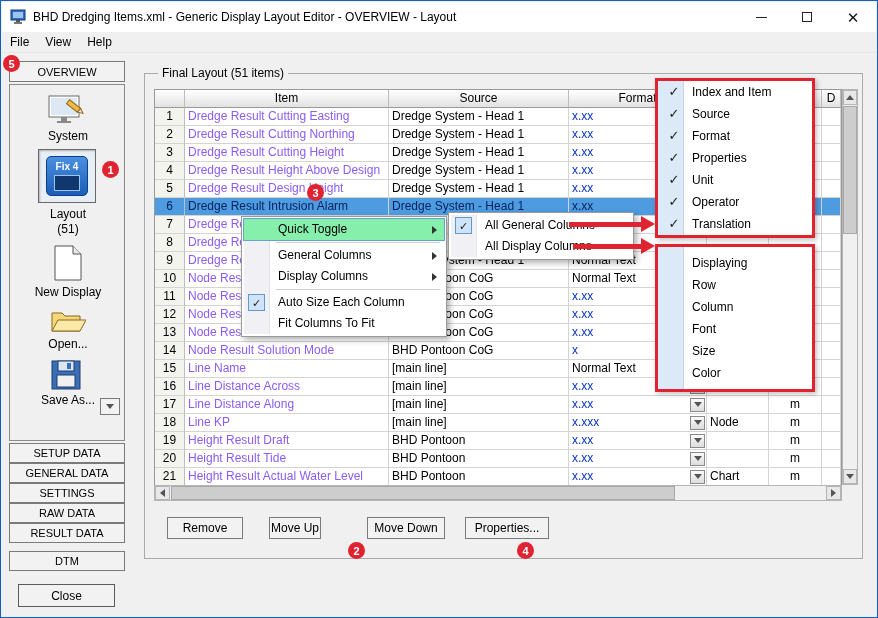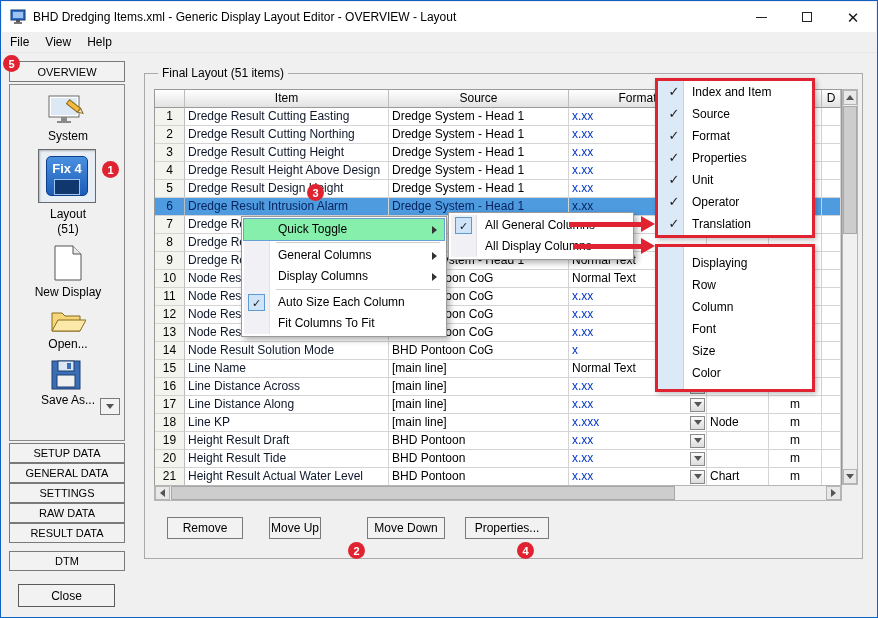--- a/index.html
+++ b/index.html
@@ -26,37 +26,37 @@
   .menubar-item { padding:2px 8px; }
 
   
   .side-btn { position:absolute; left:8px; width:116px; background:#f2f2f2; border:1px solid #7a7a7a; display:flex; align-items:center; justify-content:center; }
   #overview-btn { top:60px; height:21px; font-size:11px; }
   #icon-panel { position:absolute; left:8px; top:83px; width:116px; height:357px; border:1px solid #8a8a8a; background:#f0f0f0; }
   .tool-label { position:absolute; width:116px; left:0; text-align:center; font-size:12px; }
   .tool-ico { position:absolute; }
   #layout-btn-box { position:absolute; left:28px; top:64px; width:58px; height:54px; border:1px solid #6a6a6a; background:#e8eef6; box-shadow:inset 1px 1px 2px rgba(0,0,0,.25); display:flex; align-items:center; justify-content:center; }
   #layout-icon { width:42px; height:40px; background:linear-gradient(#4a90e0,#1b5cb8); border:1px solid #0d3f8a; border-radius:5px; text-align:center; }
-  #layout-icon-text { display:block; color:#fff; font-weight:bold; font-size:13px; margin-top:4px; }
+  #layout-icon-text { display:block; color:#fff; font-weight:bold; font-size:10px; margin-top:4px; }
   #layout-icon-screen { width:26px; height:16px; margin:3px auto 0; background:#10386e; border:1px solid #9cc4ee; }
   #saveas-caret-btn { position:absolute; left:90px; top:313px; width:20px; height:17px; border:1px solid #7a7a7a; background:#f2f2f2; display:flex; align-items:center; justify-content:center; }
   .navbtn { position:absolute; left:8px; width:116px; height:20px; background:#f2f2f2; border:1px solid #7a7a7a; display:flex; align-items:center; justify-content:center; font-size:11px; }
   #close-btn { position:absolute; left:17px; top:583px; width:97px; height:23px; background:#f2f2f2; border:1px solid #5a5a5a; display:flex; align-items:center; justify-content:center; }
 
   
   #group-box { position:absolute; left:143px; top:72px; width:719px; height:486px; border:1px solid #aaaaaa; }
   #group-title { position:absolute; left:157px; top:65px; background:#f0f0f0; padding:0 4px; font-size:12px; }
 
   
   #grid { position:absolute; left:153px; top:88px; width:688px; height:396px; background:#fff; border:1px solid #999;
           display:grid; grid-template-columns:30px 204px 180px 138px 62px 53px 19px; grid-auto-rows:18px; }
   .cell { border-right:1px solid #d4d4d4; border-bottom:1px solid #d4d4d4; padding:0 3px; line-height:17px; white-space:nowrap; overflow:hidden; background:#fff; font-size:12px; }
   .hcell { background:linear-gradient(#ffffff,#e2e2e2); border-right:1px solid #bdbdbd; border-bottom:1px solid #9a9a9a; text-align:center; }
   .c-num { background:#f4f4ee; text-align:center; border-right:1px solid #bdbdbd; color:#000; }
-  .c-item { color:#0f172a; }
+  .c-item { color:#8b5cf6; }
   .fmt-blue { color:#0535c8; }
   .fmt-black { color:#000; }
   .c-unit { text-align:center; }
   .sel { background:#4e9be0 !important; color:#06225e !important; }
   .combo { display:flex; justify-content:space-between; align-items:center; padding-right:1px; }
   .dd-btn { width:15px; height:14px; background:linear-gradient(#fafafa,#dcdcdc); border:1px solid #8a8a8a; display:flex; align-items:center; justify-content:center; flex:0 0 auto; }
 
   
   .sb { position:absolute; background:#f0f0f0; border:1px solid #b5b5b5; }
   .sb-btn { position:absolute; background:#e8e8e8; border:1px solid #b5b5b5; display:flex; align-items:center; justify-content:center; }

